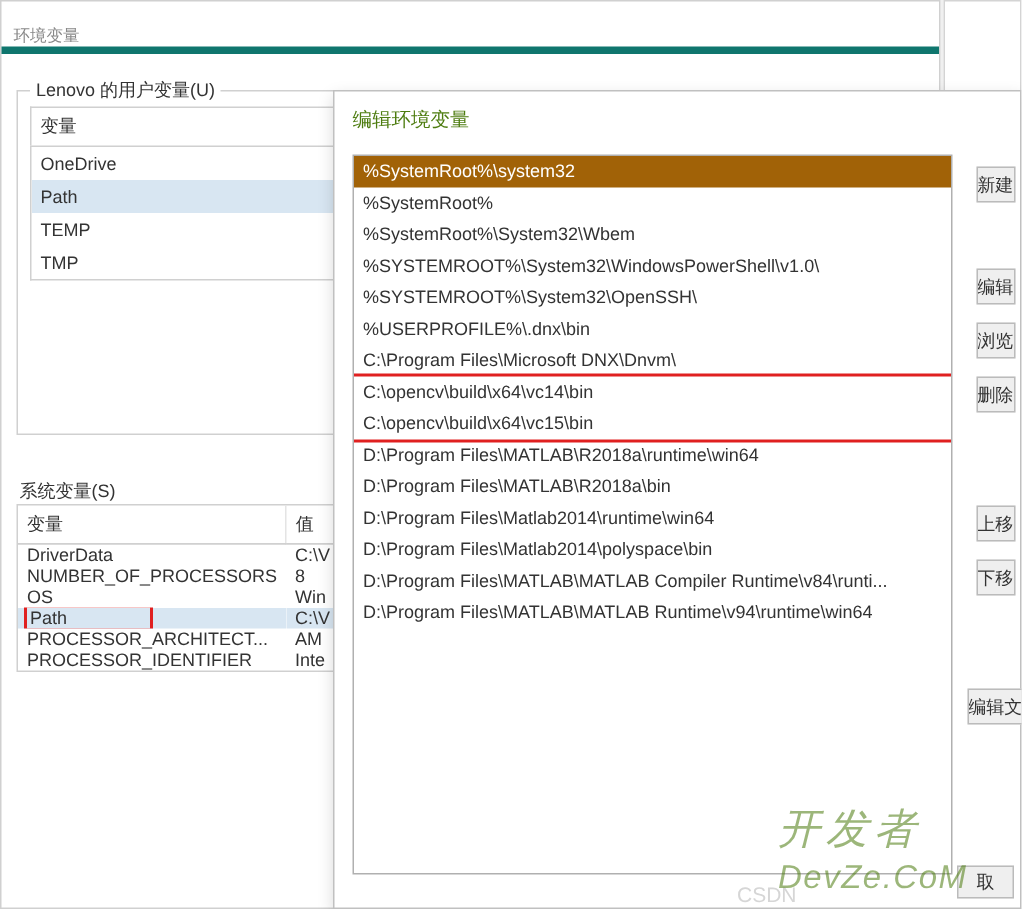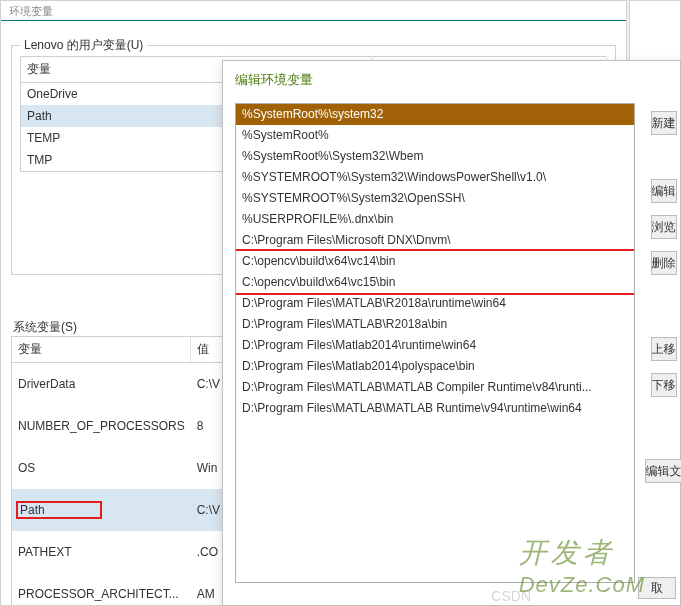--- a/index.html
+++ b/index.html
@@ -16,24 +16,24 @@
     .main-dialog {
       position: absolute;
       left: 0; top: 0;
       width: 627px;
       height: 606px;
       background: #fff;
       border: 1px solid #d0d0d0;
     }
     .titlebar {
       height: 20px;
-      padding: 3px 8px;
+      padding: 15px 8px;
       font-size: 11px;
       color: #888;
-      border-bottom: 1px solid #0f766e;
+      border-bottom: 5px solid #0f766e;
     }
     .group-box {
       border: 1px solid #d0d0d0;
       margin: 10px;
       padding: 10px 8px 8px 8px;
       position: relative;
     }
     .group-label {
       position: absolute;
       top: -9px;
@@ -72,21 +72,21 @@
     .sys-group-wrap { position: absolute; left: 10px; top: 335px; width: 220px; }
     .sys-table-wrap { border: 1px solid #d0d0d0; }
     .sys-table { width: 100%; border-collapse: collapse; }
     .sys-table th {
       text-align: left;
       padding: 4px 6px;
       border-right: 1px solid #e4e4e4;
       border-bottom: 1px solid #d0d0d0;
       font-weight: normal;
     }
-    .sys-table td { padding: 14px 6px; white-space: nowrap; overflow: hidden; }
+    .sys-table td { padding: 0 6px; white-space: nowrap; overflow: hidden; }
     .sys-table tr.selected td { background: #d8e6f2; }
 
     
     .edit-dialog {
       position: absolute;
       left: 222px; top: 60px;
       width: 459px;
       height: 546px;
       background: #fff;
       border: 1px solid #c0c0c0;
@@ -257,24 +257,20 @@
           <td>NUMBER_OF_PROCESSORS</td>
           <td>8</td>
         </tr>
         <tr>
           <td>OS</td>
           <td>Win</td>
         </tr>
         <tr class="selected">
           <td><span class="red-box" style="display:inline-block;padding:0 55px 0 2px">Path</span></td>
           <td>C:\V</td>
-        </tr>
-        <tr>
-          <td>PATHEXT</td>
-          <td>.CO</td>
         </tr>
         <tr>
           <td>PROCESSOR_ARCHITECT...</td>
           <td>AM</td>
         </tr>
         <tr>
           <td>PROCESSOR_IDENTIFIER</td>
           <td>Inte</td>
         </tr>
       </tbody>

